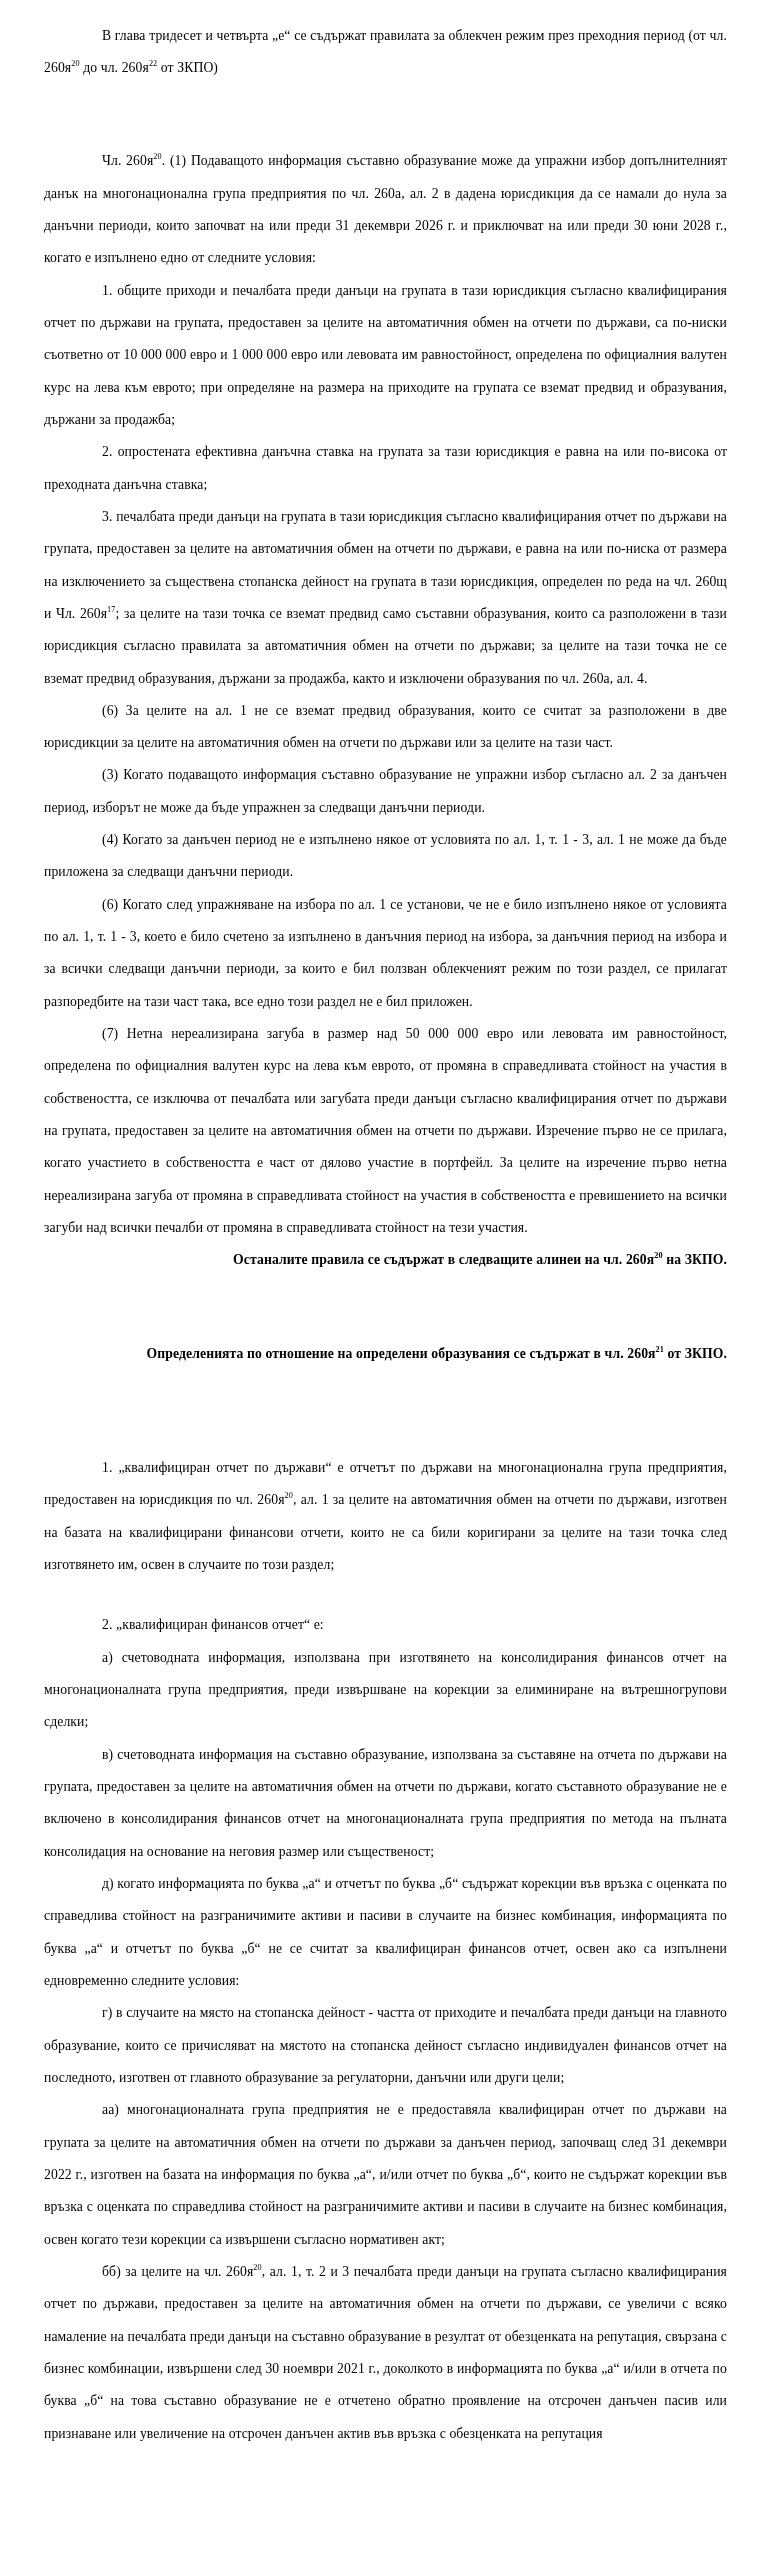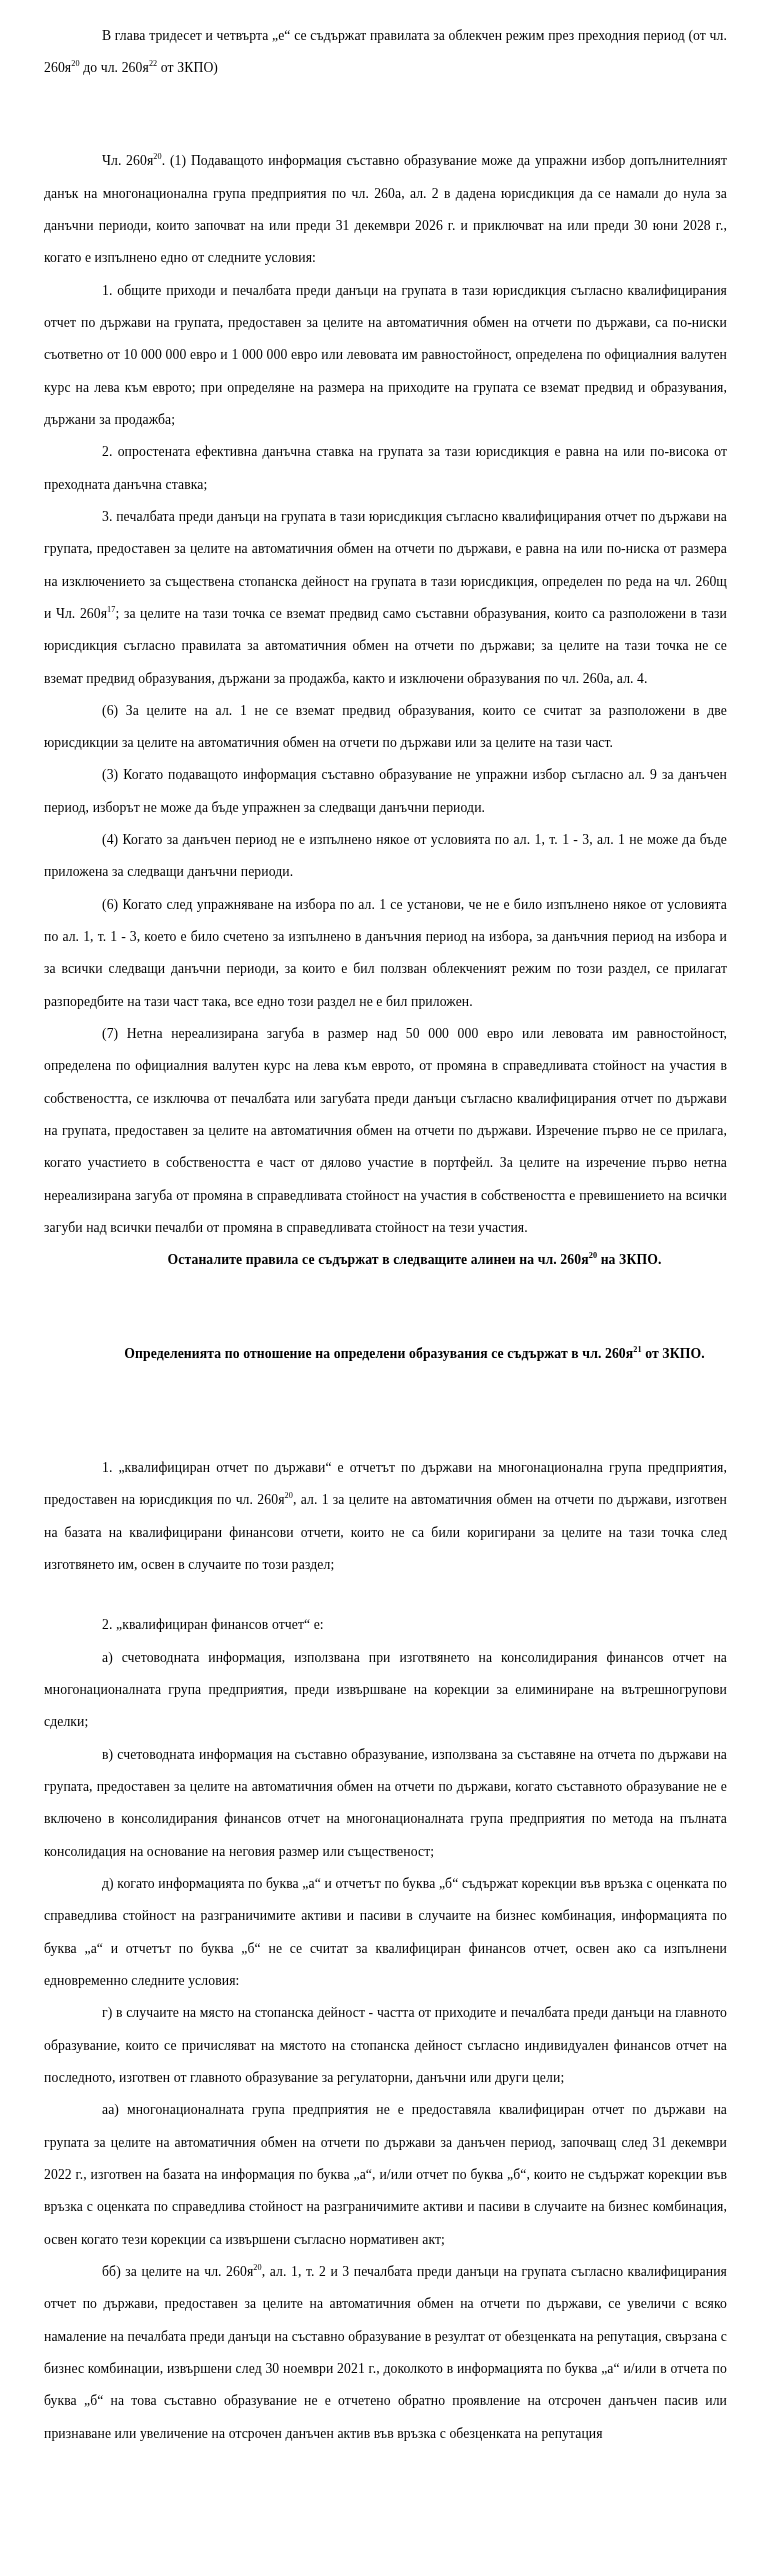--- a/index.html
+++ b/index.html
@@ -28,21 +28,21 @@
   }
   p.para {
     margin: 0 0 0 0;
     text-indent: 58px;
     text-align: justify;
   }
   p.heading {
     margin: 0;
     text-indent: 58px;
     font-weight: bold;
-    text-align: center;
+    text-align: right;
   }
   p.list {
     margin: 0;
     text-indent: 58px;
     text-align: justify;
     font-family: Liberation Serif, serif;
   }
   p.spacer-s { height: 28px; margin: 0; }
   p.spacer-m { height: 61px; margin: 0; }
   p.spacer-l { height: 82px; margin: 0; }
@@ -65,21 +65,21 @@
     <p class="para"><span>Чл. 260я</span><sup>20</sup><span>. (1) Подаващото информация съставно образувание може да упражни избор допълнителният данък на многонационална група предприятия по чл. 260а, ал. 2 в дадена юрисдикция да се намали до нула за данъчни периоди, които започват на или преди 31 декември 2026 г. и приключват на или преди 30 юни 2028 г., когато е изпълнено едно от следните условия:</span></p>
 
     <p class="list">1. общите приходи и печалбата преди данъци на групата в тази юрисдикция съгласно квалифицирания отчет по държави на групата, предоставен за целите на автоматичния обмен на отчети по държави, са по-ниски съответно от 10 000 000 евро и 1 000 000 евро или левовата им равностойност, определена по официалния валутен курс на лева към еврото; при определяне на размера на приходите на групата се вземат предвид и образувания, държани за продажба;</p>
 
     <p class="list">2. опростената ефективна данъчна ставка на групата за тази юрисдикция е равна на или по-висока от преходната данъчна ставка;</p>
 
     <p class="list"><span>3. печалбата преди данъци на групата в тази юрисдикция съгласно квалифицирания отчет по държави на групата, предоставен за целите на автоматичния обмен на отчети по държави, е равна на или по-ниска от размера на изключението за съществена стопанска дейност на групата в тази юрисдикция, определен по реда на чл. 260щ и Чл. 260я</span><sup>17</sup><span>; за целите на тази точка се вземат предвид само съставни образувания, които са разположени в тази юрисдикция съгласно правилата за автоматичния обмен на отчети по държави; за целите на тази точка не се вземат предвид образувания, държани за продажба, както и изключени образувания по чл. 260а, ал. 4.</span></p>
 
     <p class="para">(6) За целите на ал. 1 не се вземат предвид образувания, които се считат за разположени в две юрисдикции за целите на автоматичния обмен на отчети по държави или за целите на тази част.</p>
 
-    <p class="para">(3) Когато подаващото информация съставно образувание не упражни избор съгласно ал. 9 за данъчен период, изборът не може да бъде упражнен за следващи данъчни периоди.</p>
+    <p class="para">(3) Когато подаващото информация съставно образувание не упражни избор съгласно ал. 2 за данъчен период, изборът не може да бъде упражнен за следващи данъчни периоди.</p>
 
     <p class="para">(4) Когато за данъчен период не е изпълнено някое от условията по ал. 1, т. 1 - 3, ал. 1 не може да бъде приложена за следващи данъчни периоди.</p>
 
 
     <p class="para">(6) Когато след упражняване на избора по ал. 1 се установи, че не е било изпълнено някое от условията по ал. 1, т. 1 - 3, което е било счетено за изпълнено в данъчния период на избора, за данъчния период на избора и за всички следващи данъчни периоди, за които е бил ползван облекченият режим по този раздел, се прилагат разпоредбите на тази част така, все едно този раздел не е бил приложен.</p>
 
     <p class="para">(7) Нетна нереализирана загуба в размер над 50 000 000 евро или левовата им равностойност, определена по официалния валутен курс на лева към еврото, от промяна в справедливата стойност на участия в собствеността, се изключва от печалбата или загубата преди данъци съгласно квалифицирания отчет по държави на групата, предоставен за целите на автоматичния обмен на отчети по държави. Изречение първо не се прилага, когато участието в собствеността е част от дялово участие в портфейл. За целите на изречение първо нетна нереализирана загуба от промяна в справедливата стойност на участия в собствеността е превишението на всички загуби над всички печалби от промяна в справедливата стойност на тези участия.</p>
 
     <p class="heading"><span>Останалите правила се съдържат в следващите алинеи на чл.  260я</span><sup>20</sup><span> на ЗКПО.</span></p>
 

